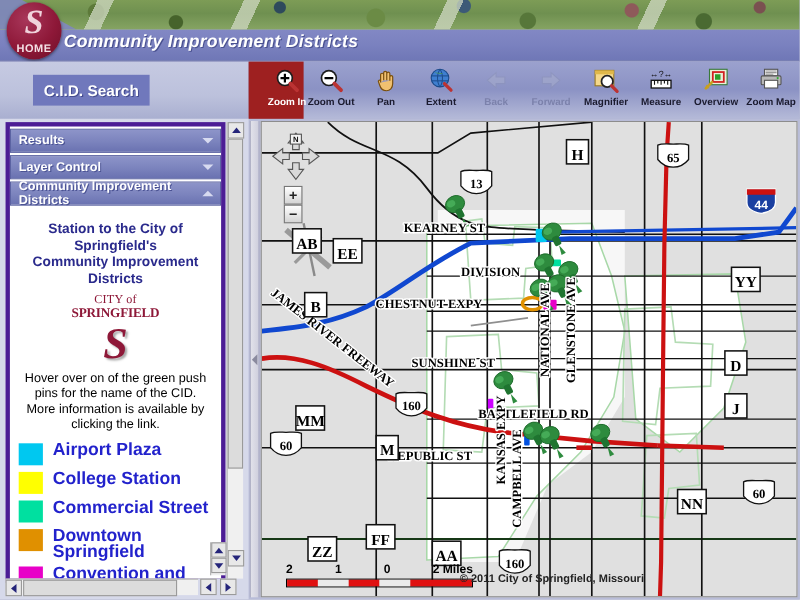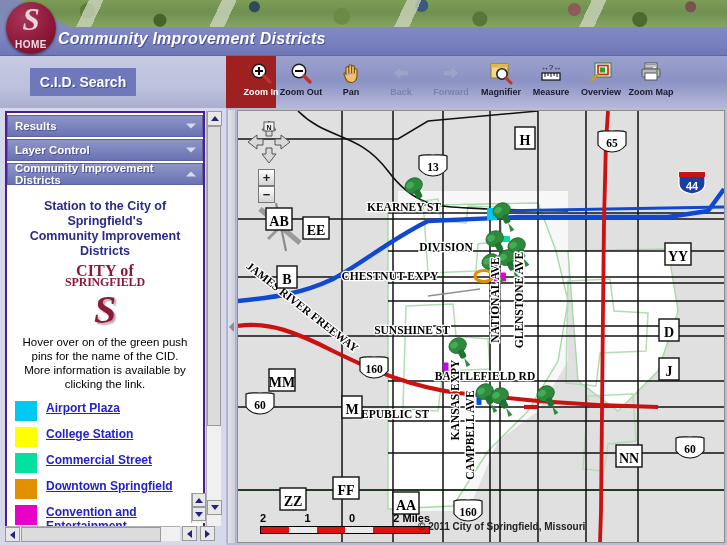--- a/index.html
+++ b/index.html
@@ -114,21 +114,21 @@
   .tool.disabled .lbl { color: #7b81ab; }
   .tool svg { display: block; }
 
   
   .leftpanel {
     position: absolute; left: 0; top: 108px; width: 226px; height: 437px;
     background: #d6d9ea;
   }
   .panel-inner {
     position: absolute; left: 5px; top: 3px; width: 200px; height: 419px;
-    background: #ffffff; border: 2px solid #4c1d95;
+    background: #ffffff; border: 4px solid #4c1d95;
     overflow: hidden;
   }
   .acc-hdr {
     height: 22px; margin: 2px 0 0 0;
     background: linear-gradient(180deg,#8d94c9 0%, #7b83bd 55%, #6a72b1 100%);
     border: 1px solid #5b63a2;
     color: #fff; font-size: 11.5px; font-weight: bold;
     display: flex; align-items: center; padding-left: 7px;
     text-shadow: 1px 1px 0 #4b5394;
     cursor: pointer; position: relative;
@@ -146,43 +146,43 @@
     border-bottom: 5px solid #d7daf0;
   }
   .panel-body { padding: 6px 6px 0 6px; }
   .welcome {
     color: #2a2a8c; font-size: 12.5px; font-weight: bold;
     text-align: center; line-height: 15px; margin: 8px 2px 4px 2px;
   }
   .cityLogo { text-align: center; margin: 6px 0 4px 0; }
   .cityLogo .l1 {
     font-family: "Liberation Serif", serif;
-    font-size: 16px; font-weight: bold; color: #8e1838; letter-spacing: .2px;
+    font-size: 11px; font-weight: normal; color: #8e1838; letter-spacing: .2px;
     line-height: 11px;
   }
   .cityLogo .l2 {
     font-family: "Liberation Serif", serif;
     font-size: 12px; font-weight: bold; color: #8e1838; letter-spacing: -.2px;
     line-height: 13px;
   }
   .cityLogo .bigs {
     font-family: "Liberation Serif", serif;
     font-size: 40px; font-weight: bold; font-style: italic;
     color: #8e1838; line-height: 42px;
     text-shadow: 2px 2px 2px rgba(0,0,0,.35);
   }
   .hint {
     font-size: 11.5px; font-weight: normal; color: #000;
     text-align: center; line-height: 14px; margin: 4px 4px 10px 4px;
   }
   .cidrow { display: flex; align-items: flex-start; margin: 0 0 6px 2px; }
   .sw { width: 22px; height: 20px; flex: none; margin-right: 9px; }
   .cidrow a {
-    font-size: 12px; font-weight: bold; color: #2222cc;
-    text-decoration: underline; line-height: 14px; cursor: pointer;
+    font-size: 16px; font-weight: bold; color: #2222cc;
+    line-height: 14px; cursor: pointer;
   }
 
   
   .sb-v {
     position: absolute; width: 15px; background: #f0f0f0;
     border-left: 1px solid #b0b0b0;
   }
   .sb-h {
     position: absolute; height: 15px; background: #f0f0f0;
     border-top: 1px solid #b0b0b0;
@@ -284,20 +284,31 @@
         </span>
         <span class="lbl">Zoom Out</span>
       </div>
       <div class="tool">
         <span class="ic">
           <svg width="24" height="24" viewBox="0 0 24 24">
             <path d="M7 14V7a1.4 1.4 0 0 1 2.8 0v5M9.8 12V5.2a1.4 1.4 0 0 1 2.8 0V12M12.6 12V6a1.4 1.4 0 0 1 2.8 0v6.5M15.4 12.5V9a1.3 1.3 0 0 1 2.6 0v6c0 4-2.6 6.5-5.6 6.5S7 19.5 6.2 16.5L5 13.2c-.4-1.1 1.3-2 1.9-.9L7 14" fill="#f0c070" stroke="#7a5010" stroke-width="1.1" stroke-linejoin="round"></path>
           </svg>
         </span>
         <span class="lbl">Pan</span>
+      </div>
+      <div class="tool">
+        <span class="ic">
+          <svg width="24" height="24" viewBox="0 0 24 24">
+            <circle cx="11" cy="10" r="8" fill="#3f7fd0" stroke="#1a4a8a"></circle>
+            <path d="M3.5 8h15M3.5 12.5h15M11 2c-3 4-3 12 0 16M11 2c3 4 3 12 0 16" stroke="#1a4a8a" fill="none" stroke-width=".9"></path>
+            <path d="M6 5c2 1 5 1.5 8 .5" fill="#4c9a4c"></path>
+            <path d="M15 15l6 6" stroke="#b33" stroke-width="3" stroke-linecap="round"></path>
+          </svg>
+        </span>
+        <span class="lbl">Extent</span>
       </div>
       <div class="tool disabled">
         <span class="ic" style="opacity: 0.55;">
           <svg width="24" height="24" viewBox="0 0 24 24">
             <path d="M12 5 L4 12 L12 19 L12 15 L20 15 L20 9 L12 9 Z" fill="#a8aecd" stroke="#8b92b8"></path>
           </svg>
         </span>
         <span class="lbl">Back</span>
       </div>
       <div class="tool disabled">

